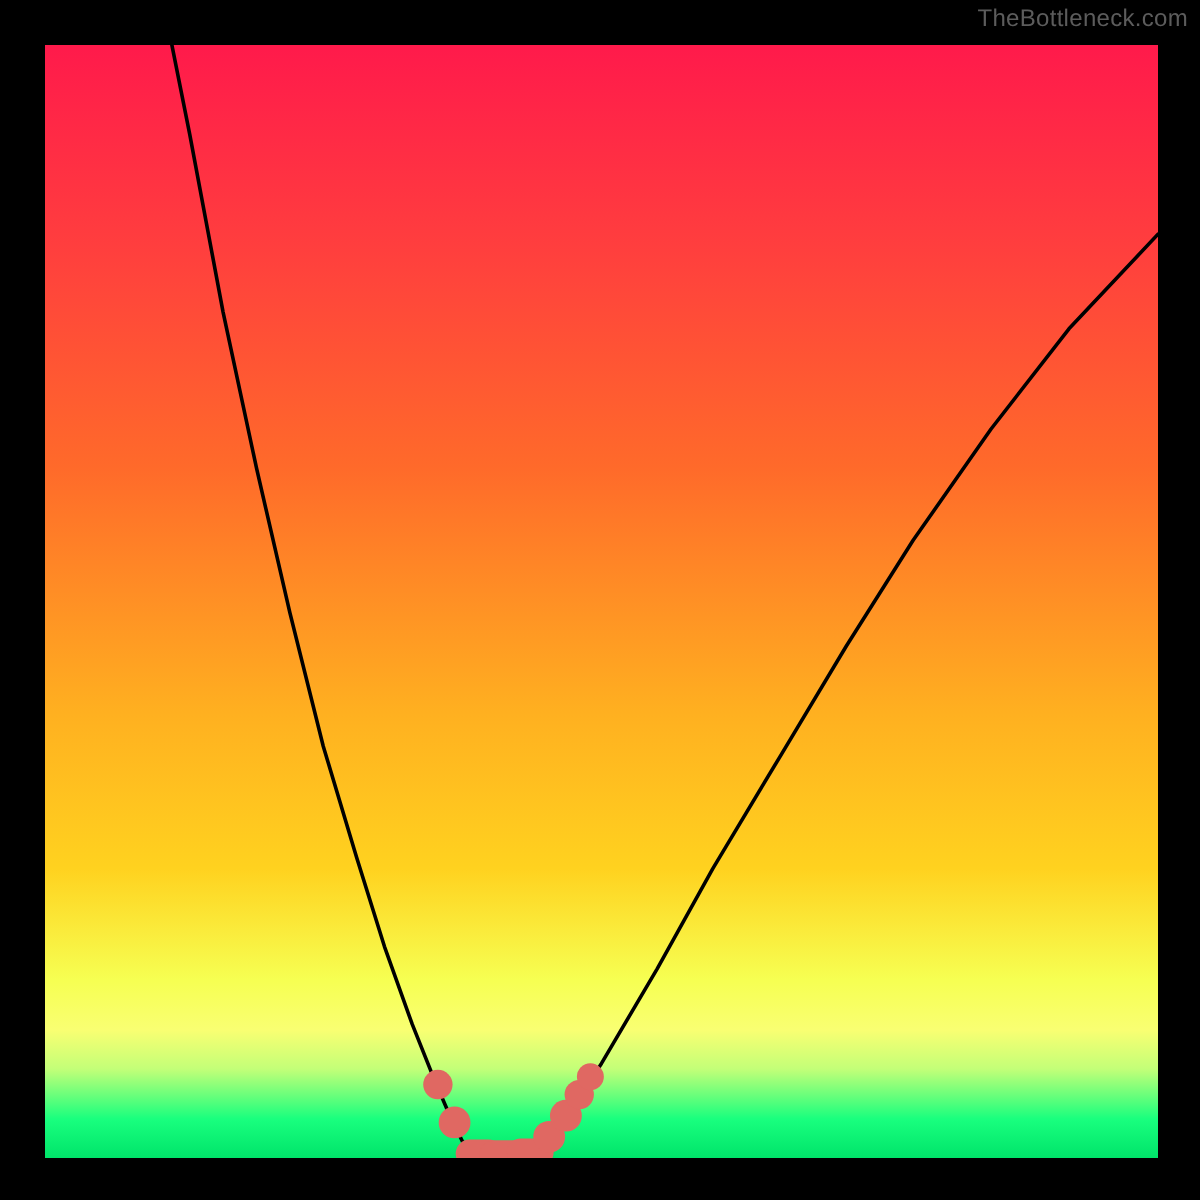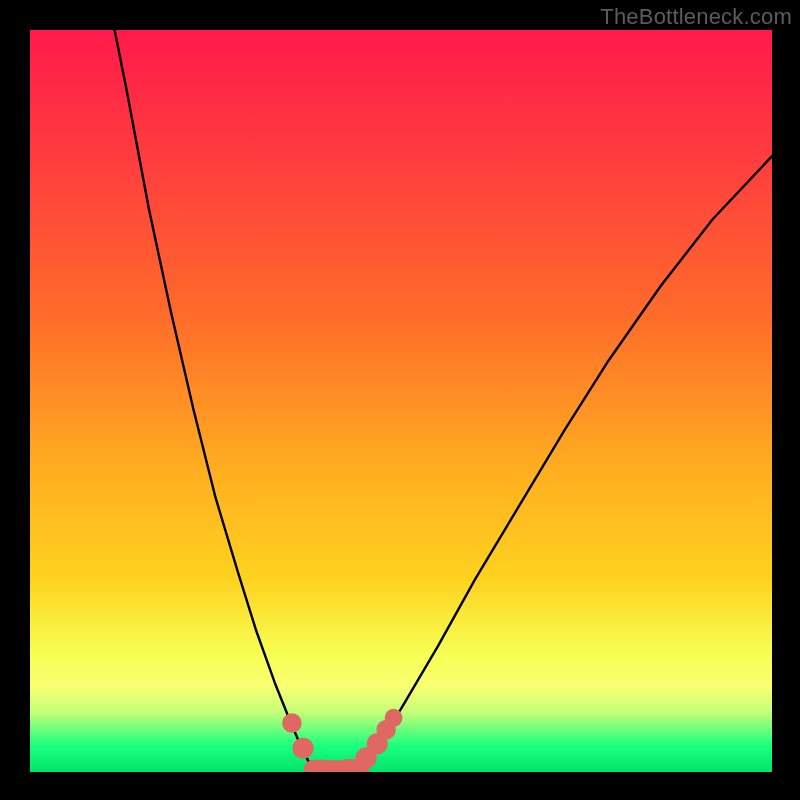--- a/index.html
+++ b/index.html
@@ -25,21 +25,21 @@
     top: 30px;
     width: 742px;
     height: 742px;
     overflow: hidden;
   }
   .watermark {
     position: absolute;
     top: 4px;
     right: 8px;
     color: #5c5c5c;
-    font-size: 22px;
+    font-size: 16px;
     font-weight: 500;
     letter-spacing: 0.2px;
   }
   svg { display: block; }
 </style>
 </head>
 <body>
 
 <div class="frame">
   <div class="watermark">TheBottleneck.com</div>

